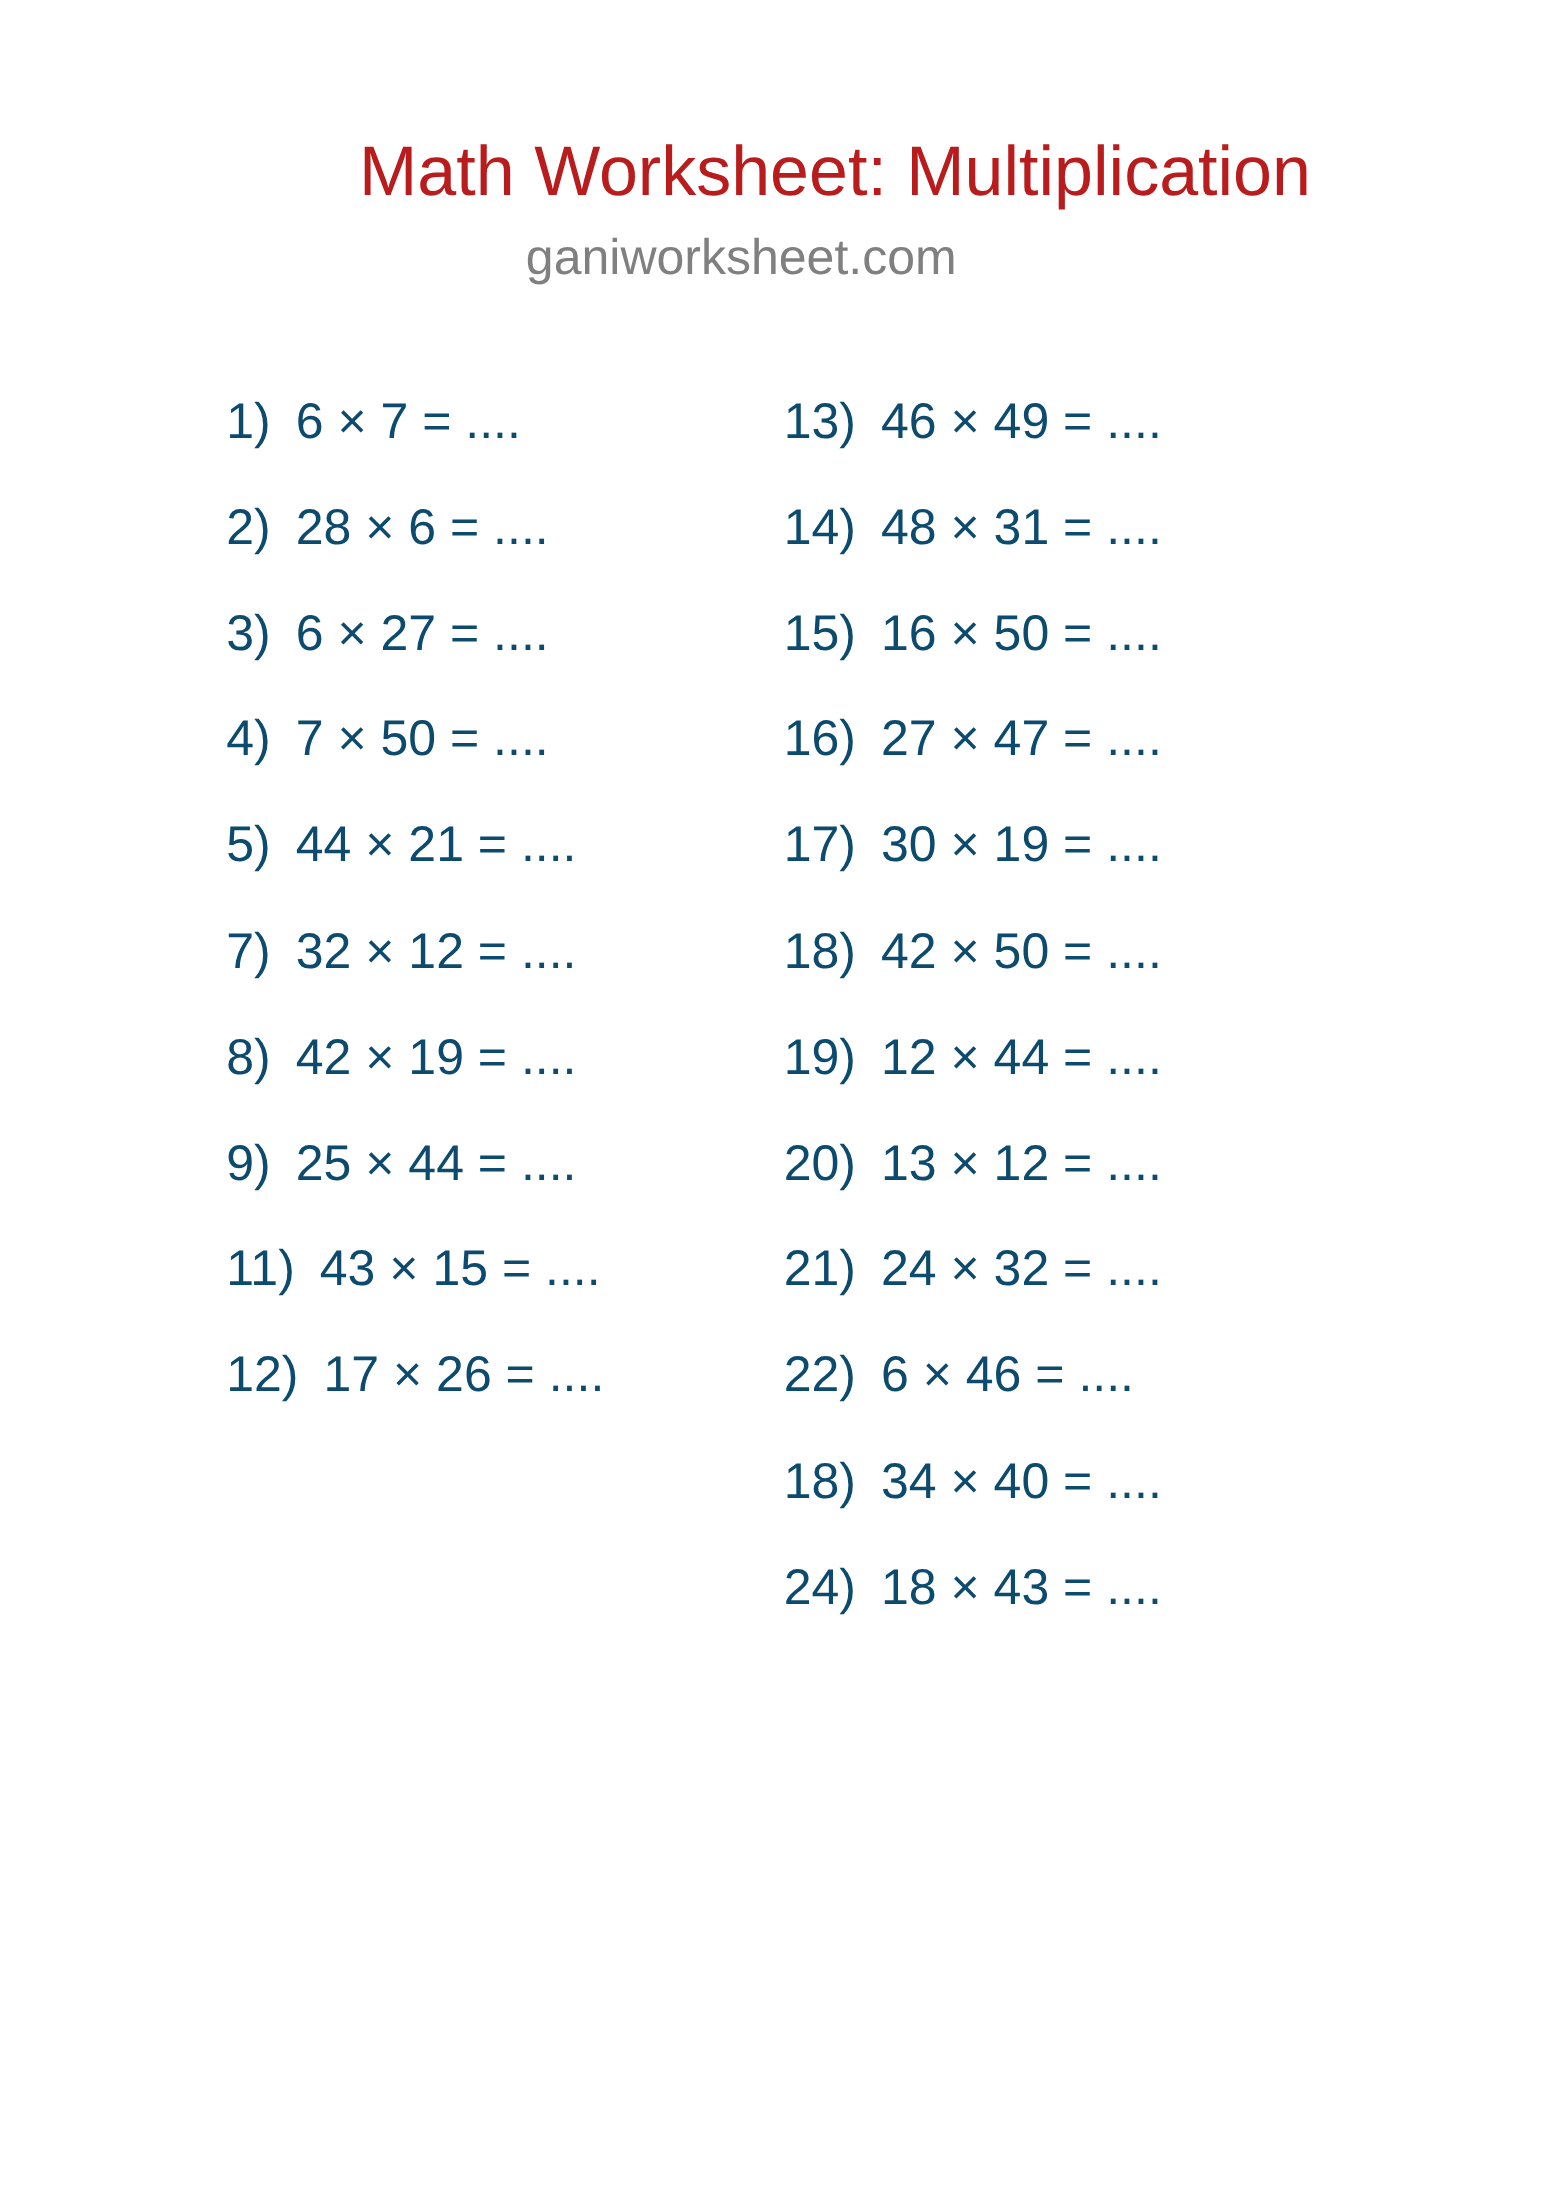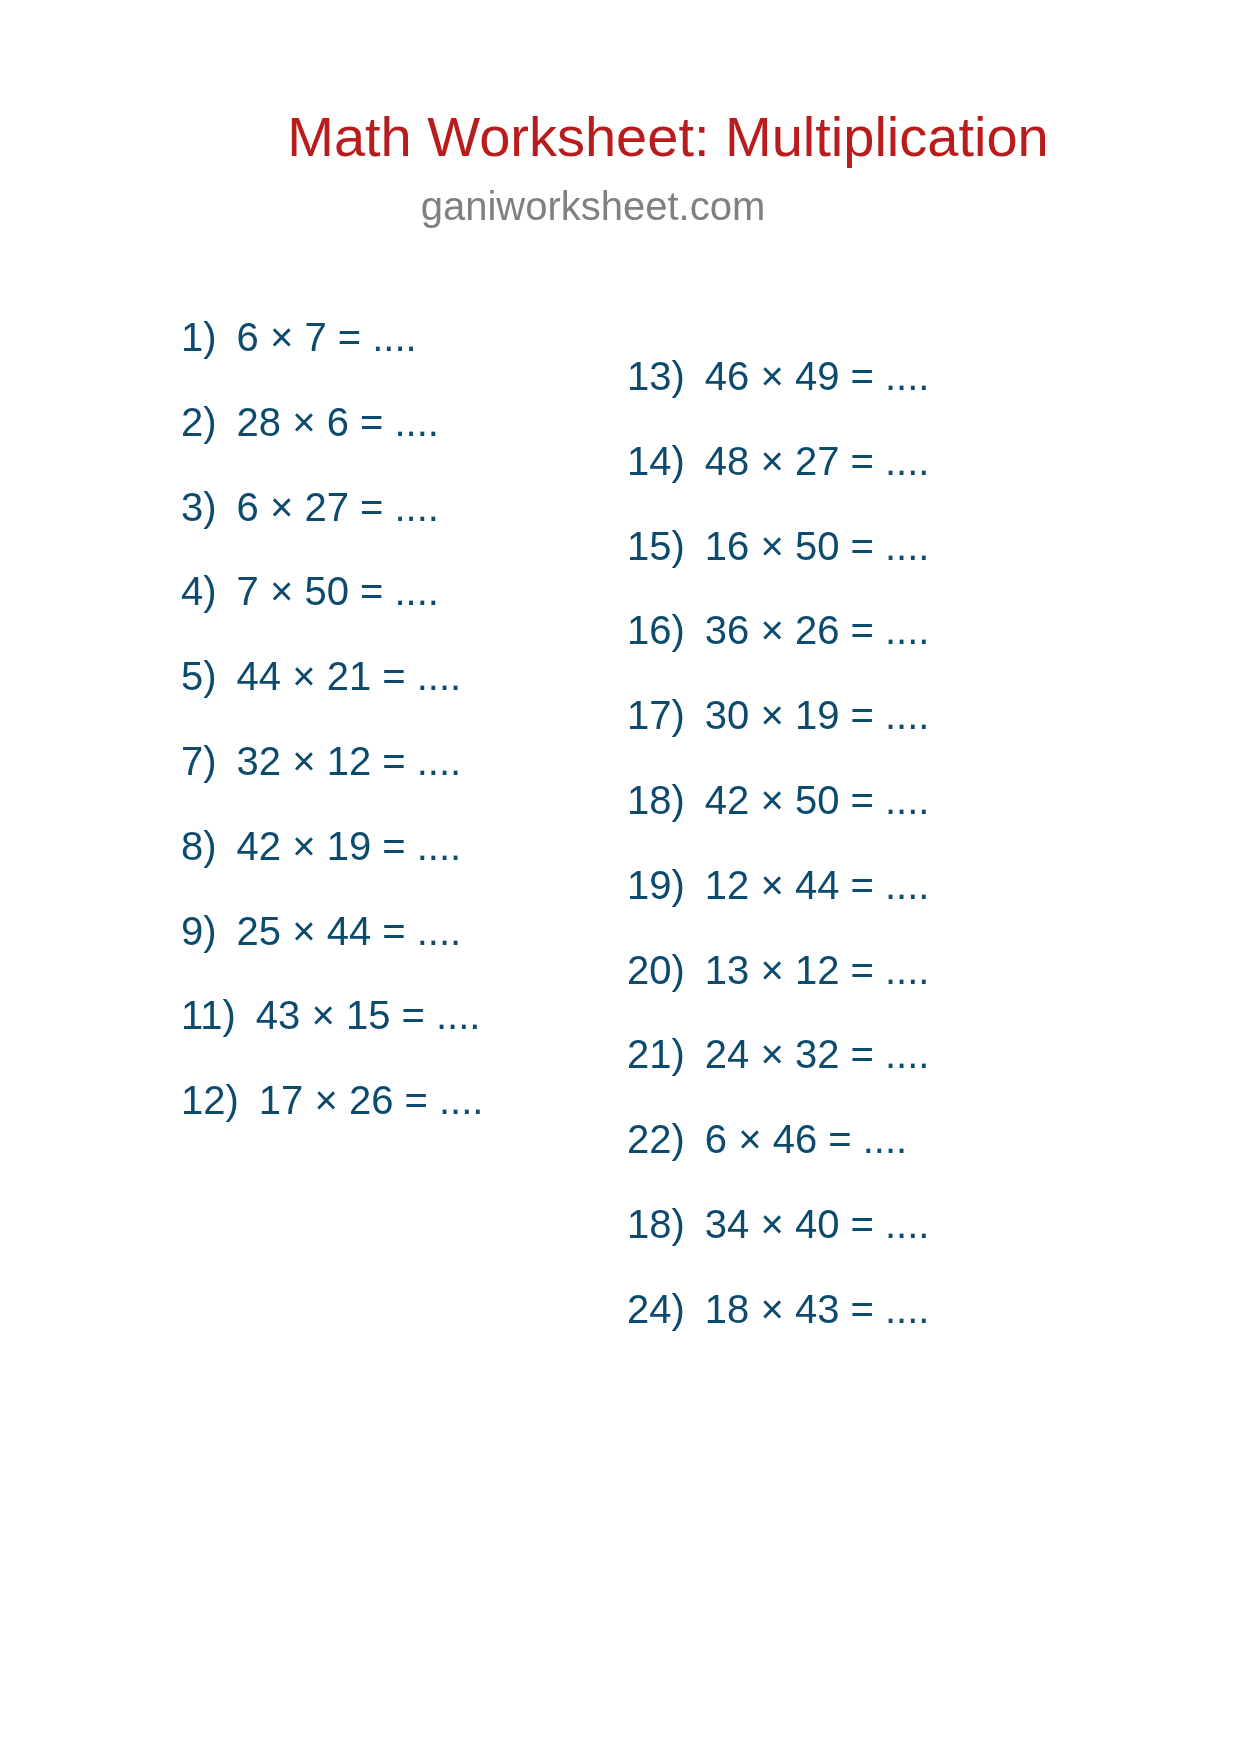--- a/index.html
+++ b/index.html
@@ -47,21 +47,21 @@
     .subtitle-inner {
       display: inline-block;
       position: relative;
       left: -27px;
     }
     .problems-column {
       position: absolute;
       top: 312px;
     }
     .col-left { left: 181px; }
-    .col-right { left: 627px; margin-top: 39px; }
+    .col-right { left: 627px; }
     .problem {
       height: 84.8px;
       font-size: 40px;
       line-height: 50px;
       white-space: nowrap;
       color: #0c4a6e;
     }
     .problem .num {
       display: inline-block;
     }
@@ -86,23 +86,23 @@
   <div class="problem"><span class="num">5)</span><span class="gap"></span><span>44 × 21 = ....</span></div>
   <div class="problem"><span class="num">7)</span><span class="gap"></span><span>32 × 12 = ....</span></div>
   <div class="problem"><span class="num">8)</span><span class="gap"></span><span>42 × 19 = ....</span></div>
   <div class="problem"><span class="num">9)</span><span class="gap"></span><span>25 × 44 = ....</span></div>
   <div class="problem"><span class="num">11)</span><span class="gap"></span><span>43 × 15 = ....</span></div>
   <div class="problem"><span class="num">12)</span><span class="gap"></span><span>17 × 26 = ....</span></div>
 </div>
 
 <div class="problems-column col-right">
   <div class="problem"><span class="num">13)</span><span class="gap"></span><span>46 × 49 = ....</span></div>
-  <div class="problem"><span class="num">14)</span><span class="gap"></span><span>48 × 27 = ....</span></div>
+  <div class="problem"><span class="num">14)</span><span class="gap"></span><span>48 × 31 = ....</span></div>
   <div class="problem"><span class="num">15)</span><span class="gap"></span><span>16 × 50 = ....</span></div>
-  <div class="problem"><span class="num">16)</span><span class="gap"></span><span>36 × 26 = ....</span></div>
+  <div class="problem"><span class="num">16)</span><span class="gap"></span><span>27 × 47 = ....</span></div>
   <div class="problem"><span class="num">17)</span><span class="gap"></span><span>30 × 19 = ....</span></div>
   <div class="problem"><span class="num">18)</span><span class="gap"></span><span>42 × 50 = ....</span></div>
   <div class="problem"><span class="num">19)</span><span class="gap"></span><span>12 × 44 = ....</span></div>
   <div class="problem"><span class="num">20)</span><span class="gap"></span><span>13 × 12 = ....</span></div>
   <div class="problem"><span class="num">21)</span><span class="gap"></span><span>24 × 32 = ....</span></div>
   <div class="problem"><span class="num">22)</span><span class="gap"></span><span>6 × 46 = ....</span></div>
   <div class="problem"><span class="num">18)</span><span class="gap"></span><span>34 × 40 = ....</span></div>
   <div class="problem"><span class="num">24)</span><span class="gap"></span><span>18 × 43 = ....</span></div>
 </div>
 

